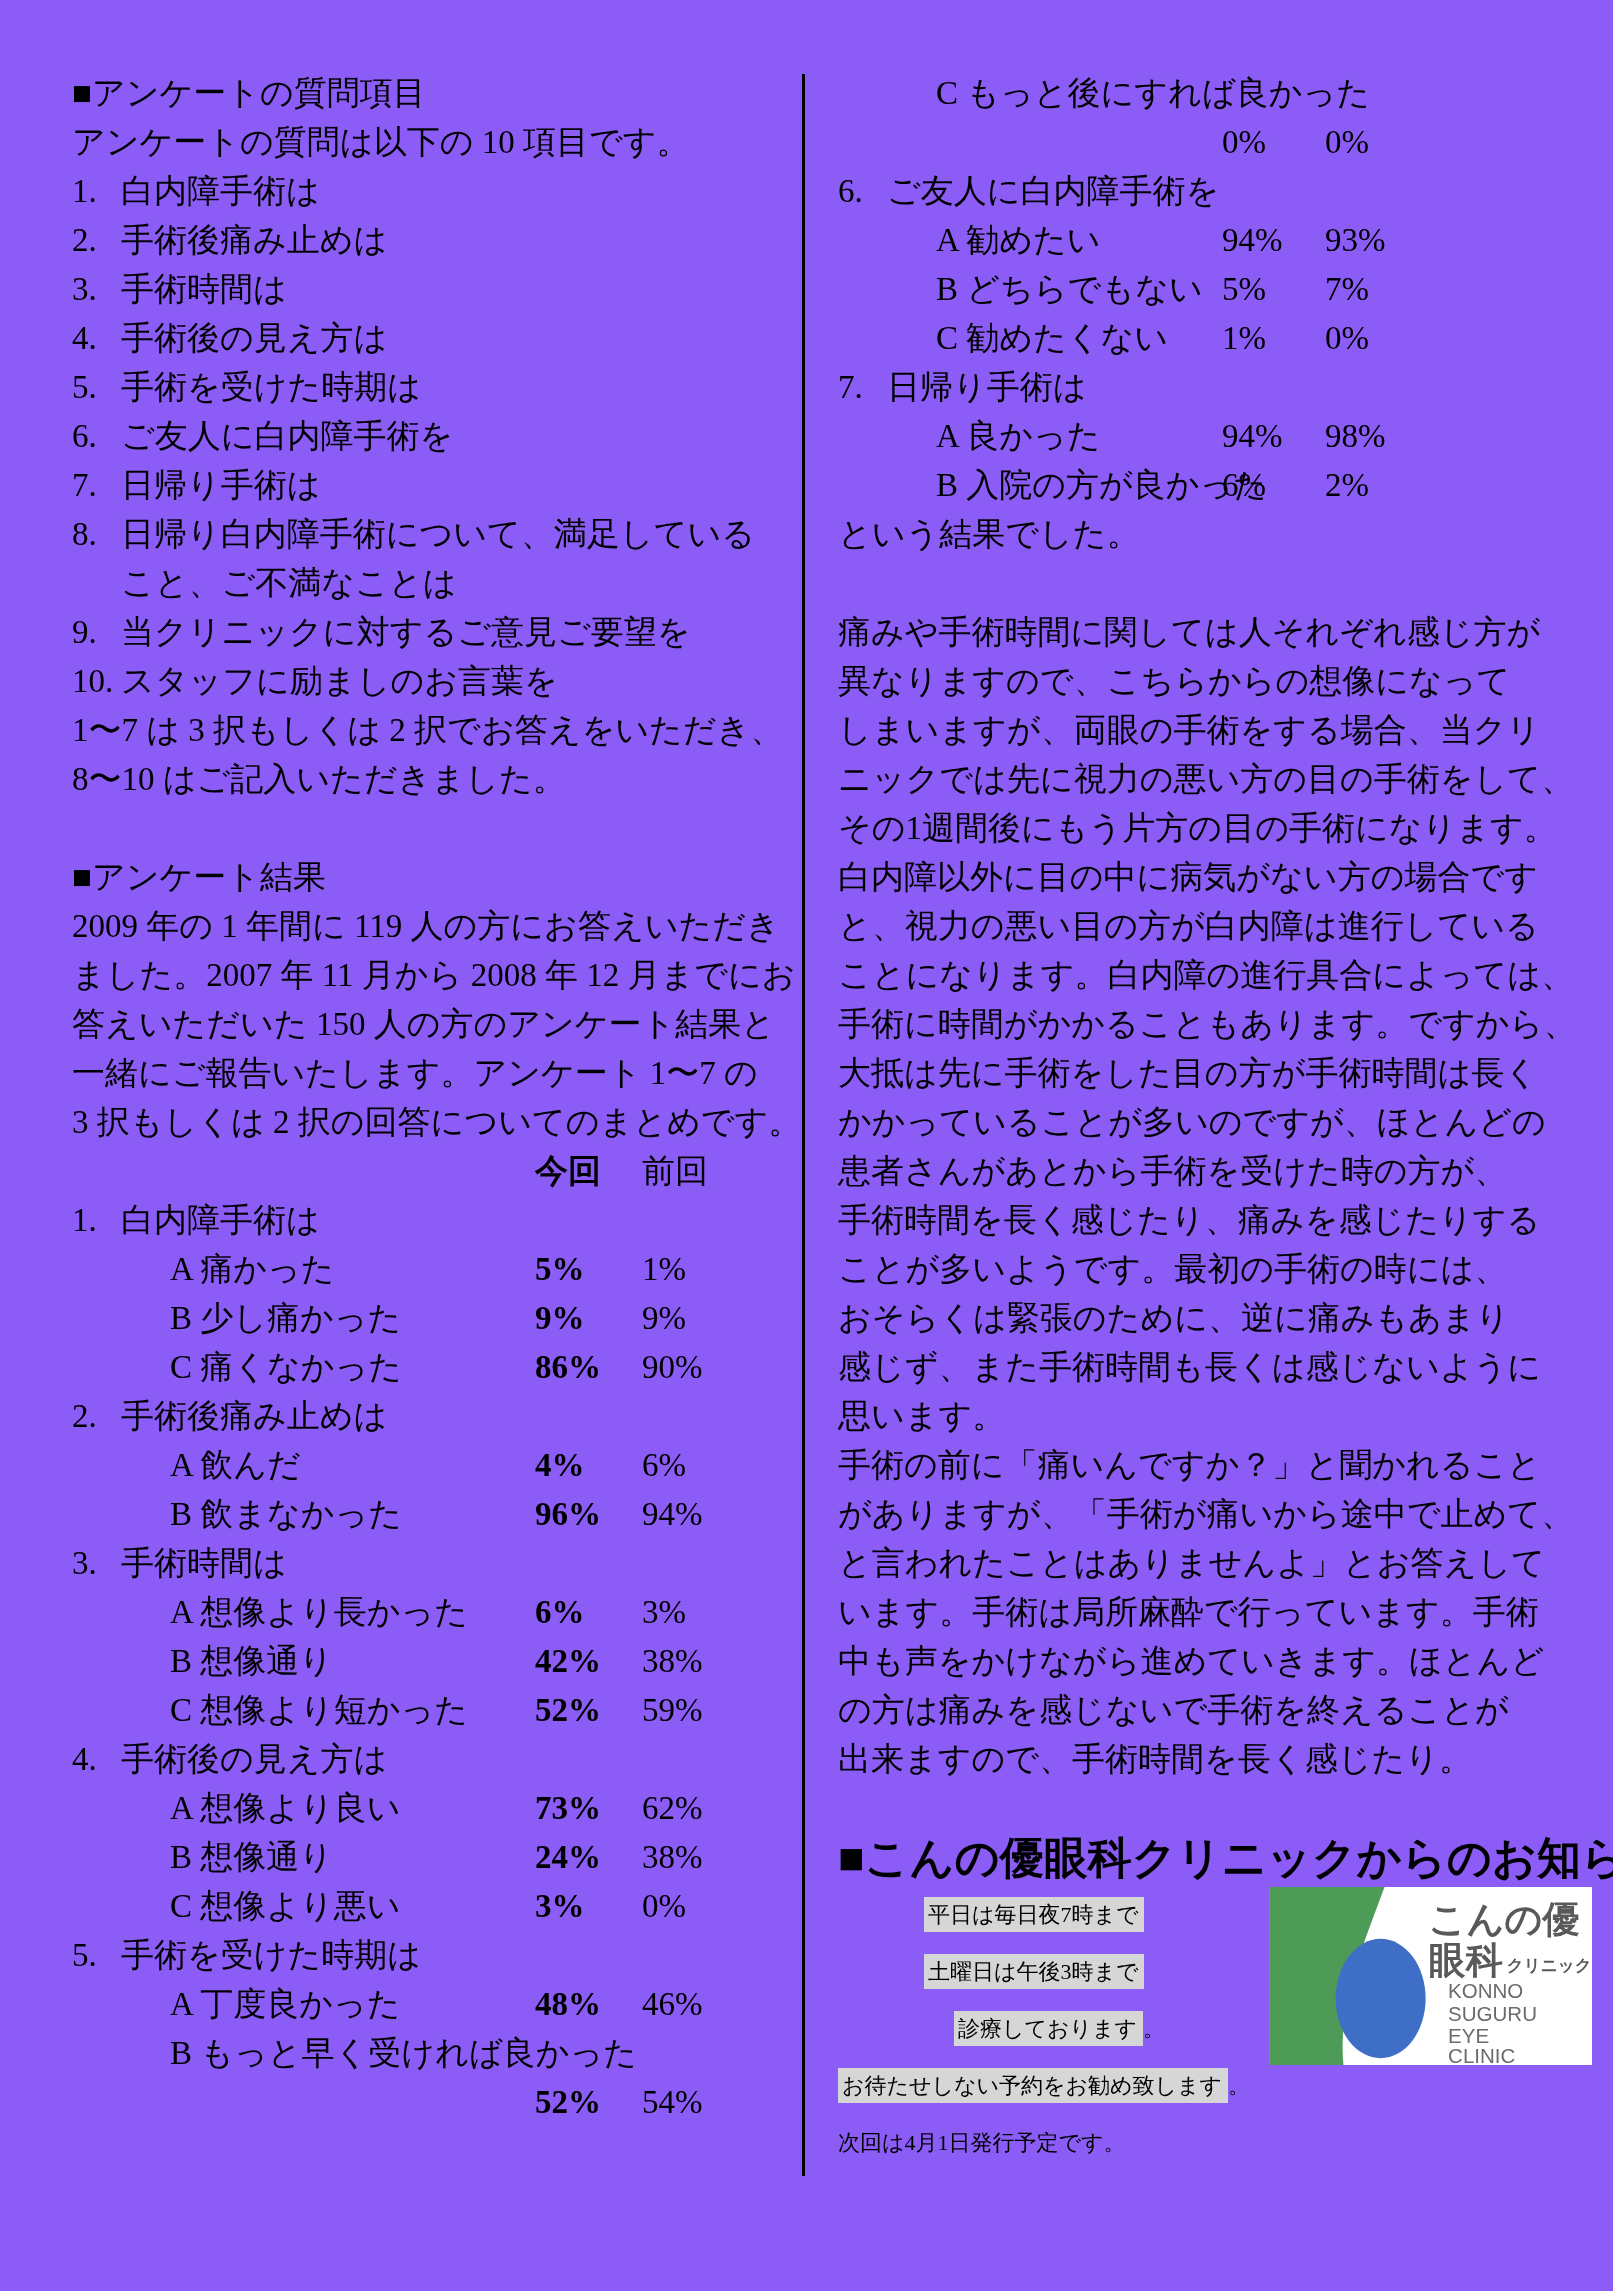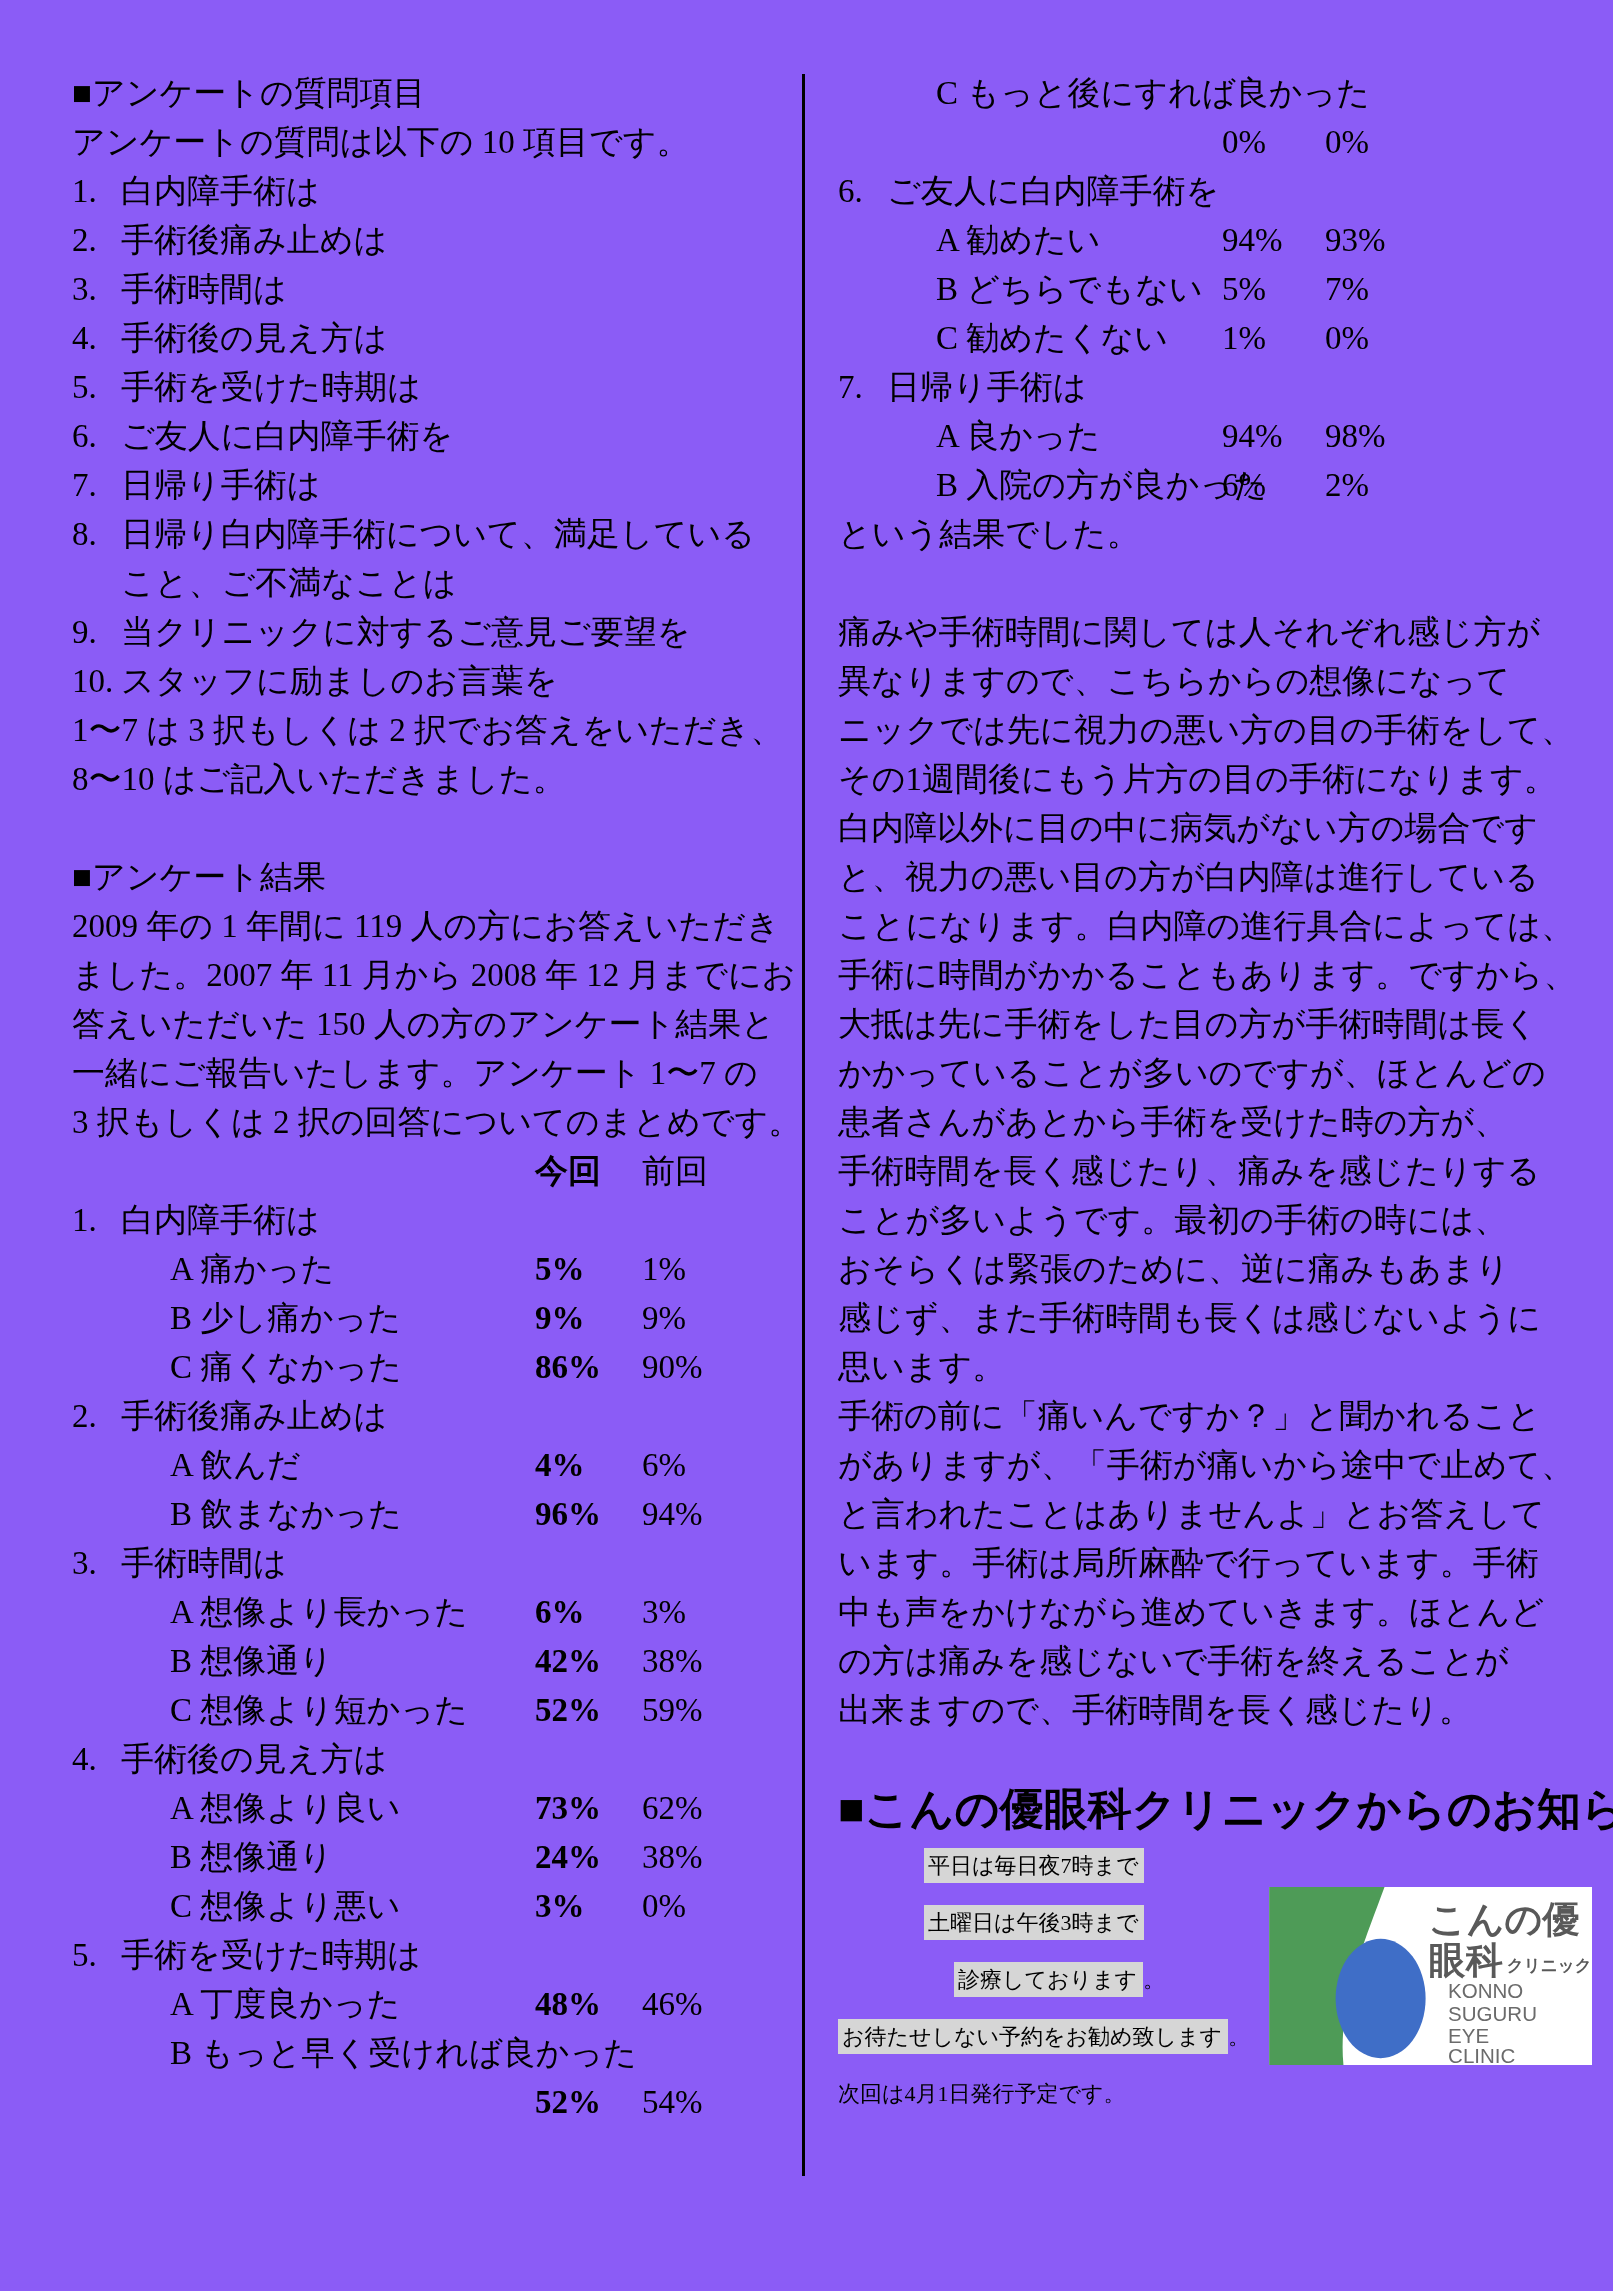--- a/index.html
+++ b/index.html
@@ -278,20 +278,23 @@
           <span class="t">という結果でした。</span>
         </div>
         <div class="line gap"></div>
         <div class="line p">
           <span class="t">痛みや手術時間に関しては人それぞれ感じ方が</span>
         </div>
         <div class="line p">
           <span class="t">異なりますので、こちらからの想像になって</span>
         </div>
         <div class="line p">
+          <span class="t">しまいますが、両眼の手術をする場合、当クリ</span>
+        </div>
+        <div class="line p">
           <span class="t">ニックでは先に視力の悪い方の目の手術をして、</span>
         </div>
         <div class="line p">
           <span class="t">その1週間後にもう片方の目の手術になります。</span>
         </div>
         <div class="line p">
           <span class="t">白内障以外に目の中に病気がない方の場合です</span>
         </div>
         <div class="line p">
           <span class="t">と、視力の悪い目の方が白内障は進行している</span>

